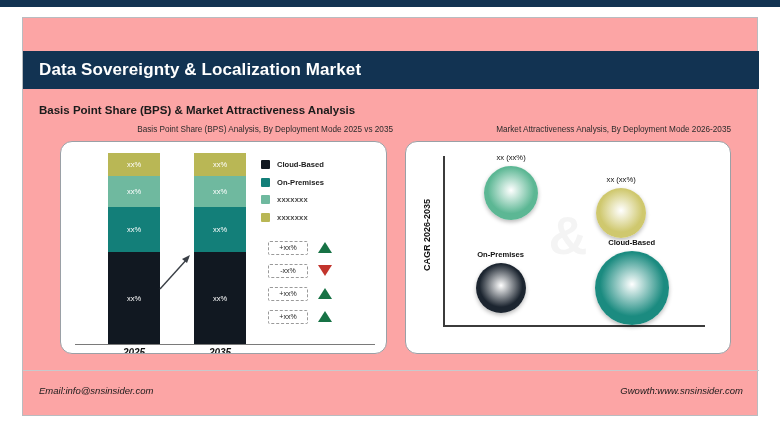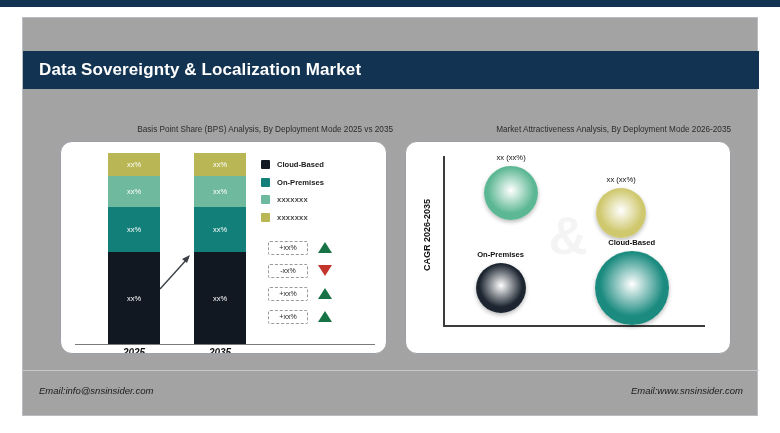--- a/index.html
+++ b/index.html
@@ -9,21 +9,21 @@
     -webkit-font-smoothing:antialiased;
   }
   .page{position:relative;width:780px;height:433px;background:#fff;}
 
   
   .top-strip{position:absolute;left:0;top:0;width:780px;height:7px;background:#123352;}
 
   
   .card{
     position:absolute;left:22px;top:17px;width:736px;height:399px;
-    border:1px solid #b9bcc0;background:#a3a3a3;box-sizing:border-box;
+    border:1px solid #b9bcc0;background:#fca5a5;box-sizing:border-box;
   }
 
   
   .titlebar{
     position:absolute;left:0;top:33px;width:736px;height:38px;
     background:#123352;display:flex;align-items:center;
   }
   .titlebar .t{
     color:#ffffff;font-size:17px;font-weight:bold;letter-spacing:.1px;
     padding-left:16px;
@@ -133,20 +133,21 @@
 <div class="page">
 
   <div class="top-strip"></div>
 
   <div class="card">
 
     <div class="titlebar">
       <div class="t">Data Sovereignty &amp; Localization Market</div>
     </div>
 
+    <div class="subtitle">Basis Point Share (BPS) &amp; Market Attractiveness Analysis</div>
 
     <div class="cap cap-left">Basis Point Share (BPS) Analysis, By Deployment Mode 2025 vs 2035</div>
 
     <div class="cap cap-right">Market Attractiveness Analysis, By Deployment Mode 2026-2035</div>
 
     <div class="panel panel-left">
 
       <div class="wm">
         <div class="wm-inner">
           <div>&amp;</div>
@@ -240,17 +241,17 @@
             <div class="bub" style="width: 50px; height: 50px; left: 69.64px; top: 120.82px; background: radial-gradient(circle at 50% 45%, rgb(255, 255, 255) 0%, rgb(28, 37, 48) 58%, rgb(28, 37, 48) 100%); box-shadow: rgba(0, 0, 0, 0.28) 0px 2px 4px;"></div>
             <div class="bub-lab b" style="left: 34.64px; top: 107.82px; width: 120px;">On-Premises</div>
             <div class="bub" style="width: 74px; height: 74px; left: 188.64px; top: 108.82px; background: radial-gradient(circle at 50% 45%, rgb(255, 255, 255) 0%, rgb(27, 139, 128) 58%, rgb(27, 139, 128) 100%); box-shadow: rgba(0, 0, 0, 0.28) 0px 2px 4px;"></div>
             <div class="bub-lab b" style="left: 165.64px; top: 95.82px; width: 120px;">Cloud-Based</div>
           </div>
       </div>
     </div>
 
     <div class="footer">
       <div class="f-left">Email:info@snsinsider.com</div>
-      <div class="f-right">Email:www.snsinsider.com</div>
+      <div class="f-right">Gwowth:www.snsinsider.com</div>
     </div>
 
   </div>
 </div>
 
 </body></html>

